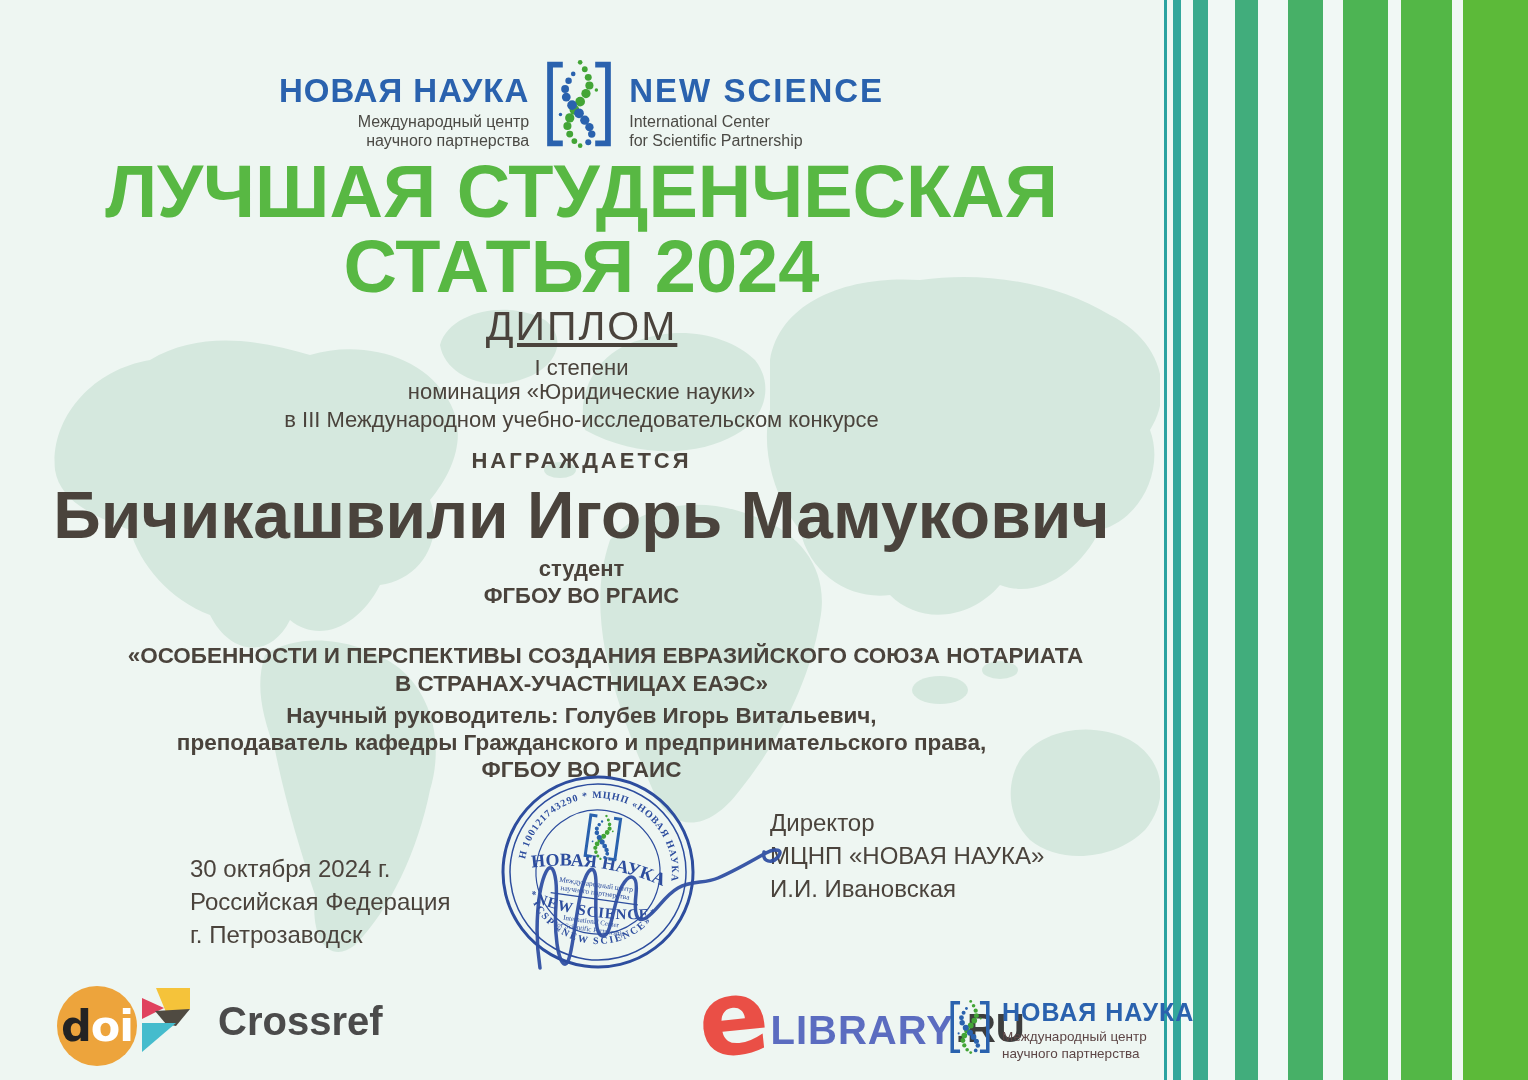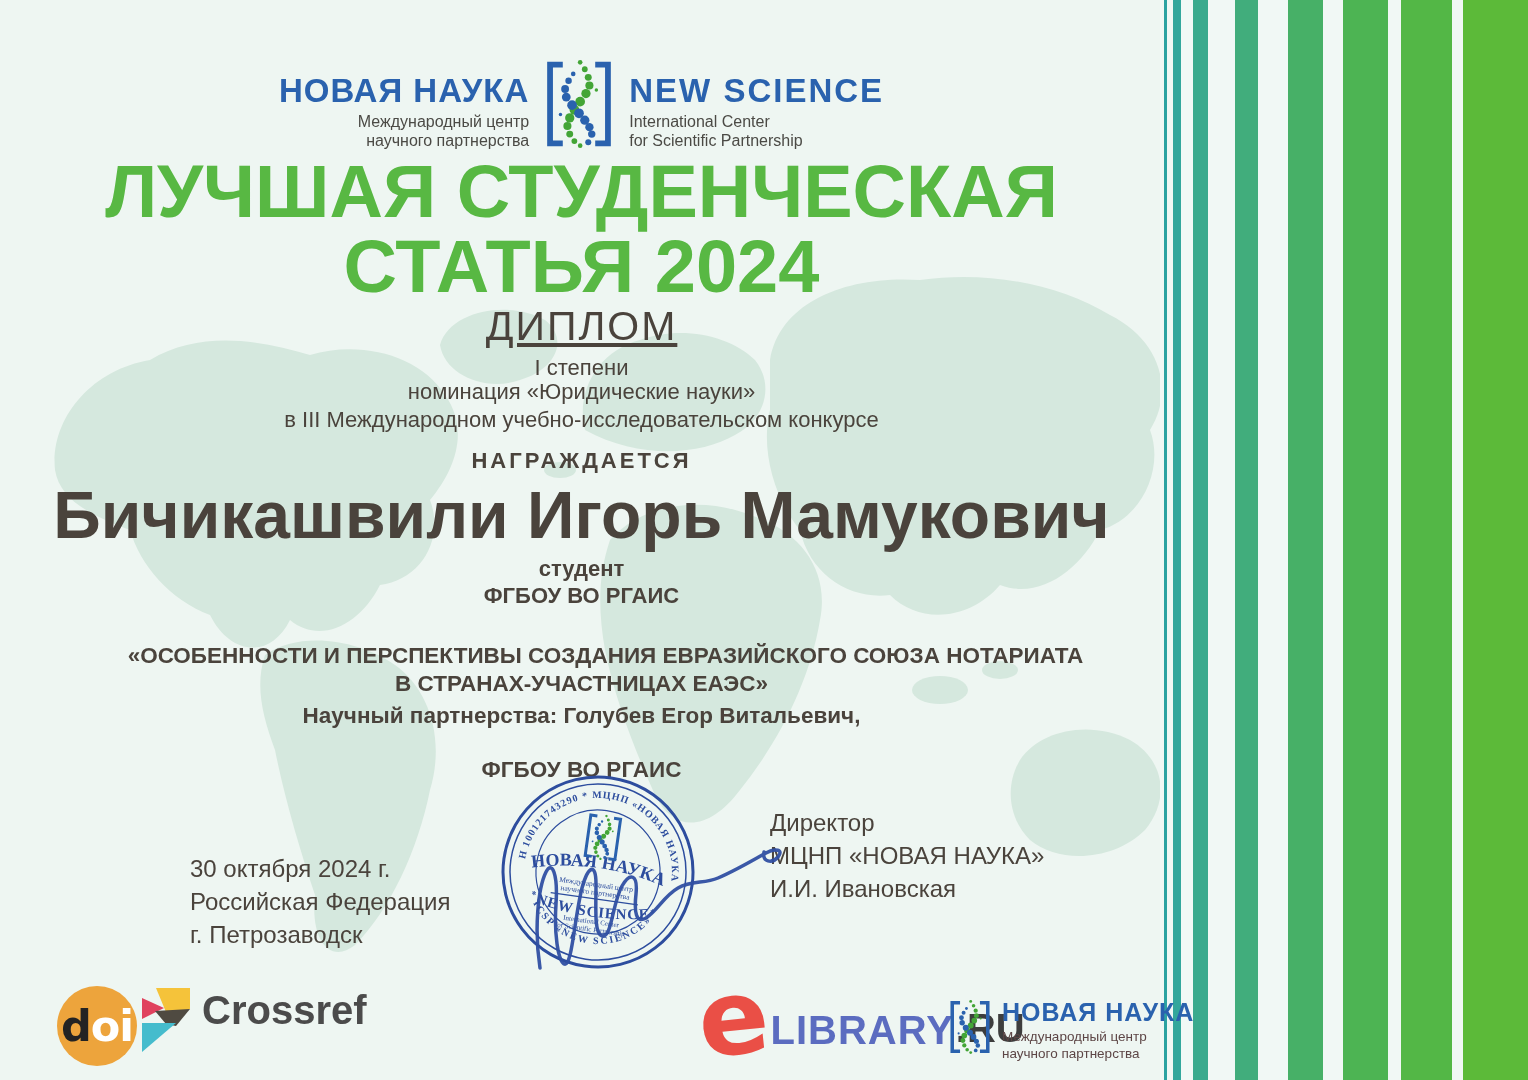--- a/index.html
+++ b/index.html
@@ -42,21 +42,21 @@
   .sign-block{position:absolute;font-size:24px;line-height:1.38;white-space:nowrap;}
   #date-block{left:190px;top:852px;}
   #director-block{left:770px;top:806px;}
   
   #stamp{position:absolute;left:498px;top:772px;width:200px;height:200px;transform:rotate(8deg);z-index:4;}
   #signature{position:absolute;left:512px;top:800px;width:300px;height:190px;z-index:5;}
   
   #doi-badge{position:absolute;left:57px;top:986px;width:80px;height:80px;border-radius:50%;background:#eda43c;display:flex;align-items:center;justify-content:center;z-index:3;}
   #doi-badge .t{font-size:43px;font-weight:bold;letter-spacing:-1px;font-family:"DejaVu Sans",sans-serif;}
   #doi-badge .d{color:#232323;} #doi-badge .oi{color:#ffffff;}
-  #crossref-logo{position:absolute;left:142px;top:988px;display:flex;gap:12px;z-index:3;}
+  #crossref-logo{position:absolute;left:142px;top:988px;display:flex;align-items:center;gap:28px;z-index:3;}
   #crossref-logo .t{font-size:40px;font-weight:bold;color:#4b4b4b;}
   #elibrary-logo{position:absolute;left:698px;top:978px;display:flex;align-items:flex-end;z-index:3;}
   #elibrary-logo .e{font-size:104px;line-height:0.78;font-weight:bold;color:#ea4f46;font-family:"DejaVu Sans",sans-serif;transform:rotate(-6deg);}
   #elibrary-logo .lib{font-size:40px;font-weight:bold;color:#5b6cc0;letter-spacing:1px;margin:0 0 6px 2px;}
   #elibrary-logo .ru{font-size:40px;font-weight:bold;color:#3d3d3d;margin:0 0 8px 2px;}
   #ns-footer-logo{position:absolute;left:948px;top:1000px;display:flex;align-items:flex-start;gap:10px;z-index:3;}
   #ns-footer-logo .title{font-size:25px;font-weight:bold;color:#2a62ae;letter-spacing:1px;line-height:1;}
   #ns-footer-logo .sub{font-size:13.5px;color:#5d4646;line-height:1.25;margin-top:4px;}
   svg text{font-family:"Liberation Serif","DejaVu Serif",serif;}
 </style>
@@ -157,21 +157,22 @@
   <div class="line small" style="top:407px;text-align:center;">в III Международном учебно-исследовательском конкурсе</div>
 
   <div class="line awarded" style="top:448px;">НАГРАЖДАЕТСЯ</div>
   <div class="line recipient" style="top:477px;">Бичикашвили Игорь Мамукович</div>
   <div class="line b22" style="top:556px;">студент</div>
   <div class="line b22" style="top:583px;">ФГБОУ ВО РГАИС</div>
 
   <div class="line b23" style="top:643px;padding-left:24px;">«ОСОБЕННОСТИ И ПЕРСПЕКТИВЫ СОЗДАНИЯ ЕВРАЗИЙСКОГО СОЮЗА НОТАРИАТА</div>
   <div class="line b23" style="top:671px;">В СТРАНАХ-УЧАСТНИЦАХ ЕАЭС»</div>
 
-  <div class="line b23" style="top:703px;">Научный партнерства: Голубев Егор Витальевич,</div>
+  <div class="line b23" style="top:703px;">Научный руководитель: Голубев Игорь Витальевич,</div>
+  <div class="line b23" style="top:730px;">преподаватель кафедры Гражданского и предпринимательского права,</div>
   <div class="line b23" style="top:757px;">ФГБОУ ВО РГАИС</div>
 
   <div id="date-block" class="sign-block">
     <div>30 октября 2024 г.</div>
     <div>Российская Федерация</div>
     <div>г. Петрозаводск</div>
   </div>
 
   <div id="director-block" class="sign-block">
     <div>Директор</div>

